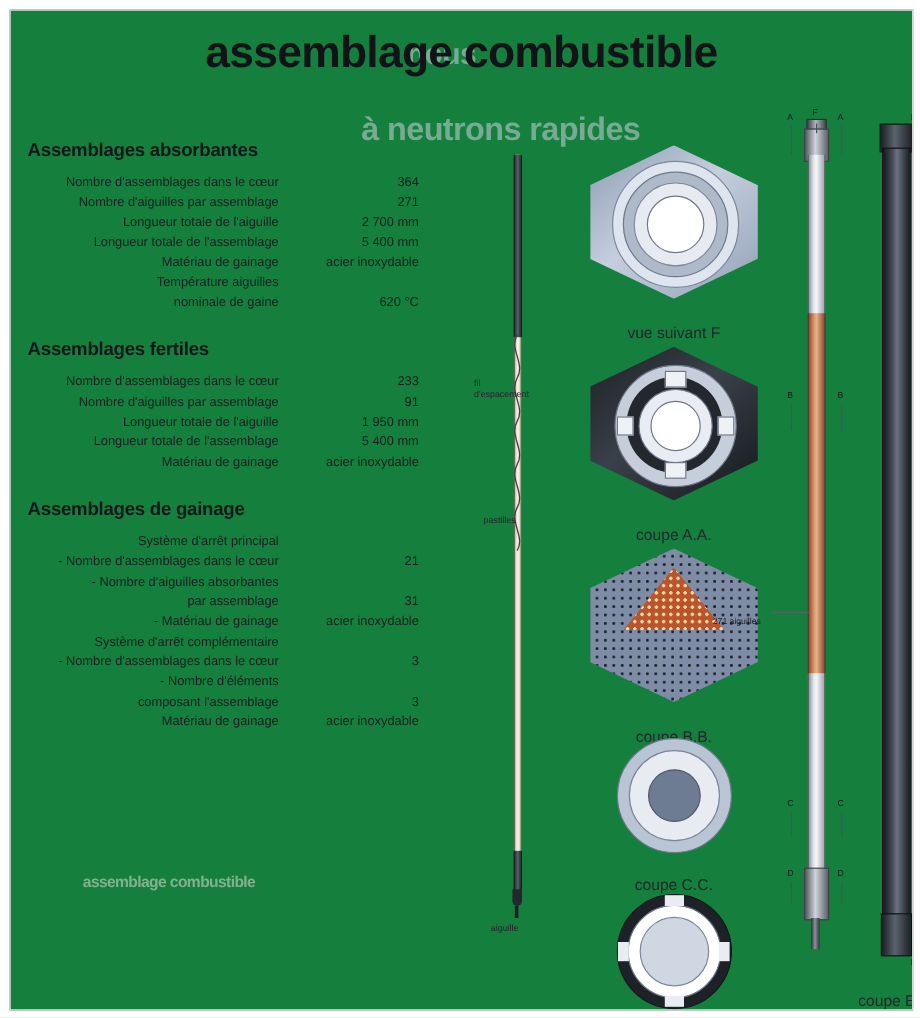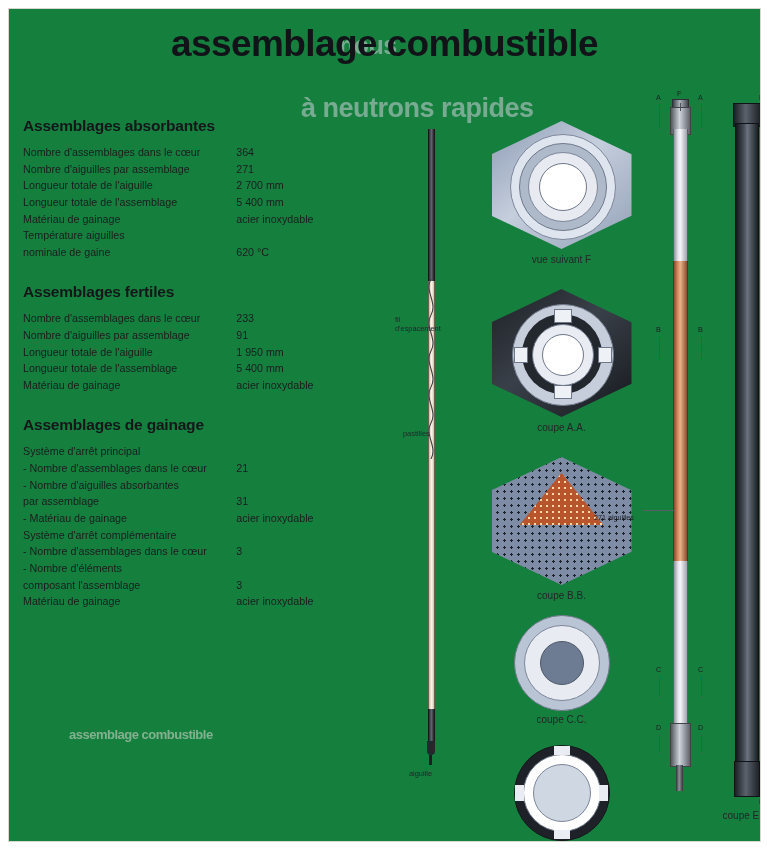--- a/index.html
+++ b/index.html
@@ -30,21 +30,21 @@
     font-size:37px;font-weight:bold;letter-spacing:-0.6px;color:#111318;
   }
 
   
   .col{position:absolute;left:14px;top:108px;width:330px;}
   h2.sec{
     font-size:15.5px;font-weight:bold;margin:0 0 10px 0;color:#14161a;
     letter-spacing:-0.2px;line-height:1.12;
   }
   .sec-gap{height:22px;}
-  table.specs{border-collapse:collapse;width:326px;}
+  table.specs{border-collapse:collapse;width:326px;text-align:right;}
   table.specs td{
     font-size:10.7px;line-height:1.45;padding:0.6px 0;vertical-align:top;color:#1a1c20;
   }
   table.specs td.lbl{width:212px;padding-right:4px;}
   table.specs td.val{width:114px;}
   .tight td{padding:0.2px 0;}
 
   
   .pin-wrap{position:absolute;left:398px;top:120px;width:46px;height:660px;}
   .pin{
@@ -76,21 +76,21 @@
   .lbl-sm{
     position:absolute;font-size:7.4px;color:#23252a;text-align:left;line-height:1.25;
   }
   .lbl-fil{left:-12px;top:186px;width:58px;}
   .lbl-past{left:-4px;top:300px;width:54px;}
   .lbl-aig{left:2px;top:640px;width:42px;}
 
   
   .sections{position:absolute;left:470px;top:112px;width:165px;height:700px;}
   .sec-item{position:absolute;width:165px;text-align:center;}
-  .sec-cap{font-size:10px;color:#23252a;margin-top:3px;}
+  .sec-cap{font-size:13px;color:#23252a;margin-top:19px;}
   .hexwrap{position:relative;width:140px;height:130px;margin:0 auto;}
   .hex{
     position:absolute;left:0;top:0;width:140px;height:128px;
     clip-path:polygon(50% 0%,100% 26%,100% 74%,50% 100%,0% 74%,0% 26%);
   }
   .hex.outer1{background:linear-gradient(140deg,#8d9cb4,#c5cedd 45%,#93a1b7);}
   .ring{position:absolute;border-radius:50%;}
   
   .r1a{left:18px;top:13px;width:104px;height:104px;background:#dfe5ee;border:1px solid #7d879a;}
   .r1b{left:27px;top:22px;width:86px;height:86px;background:#aebaca;border:1px solid #6e7889;}

